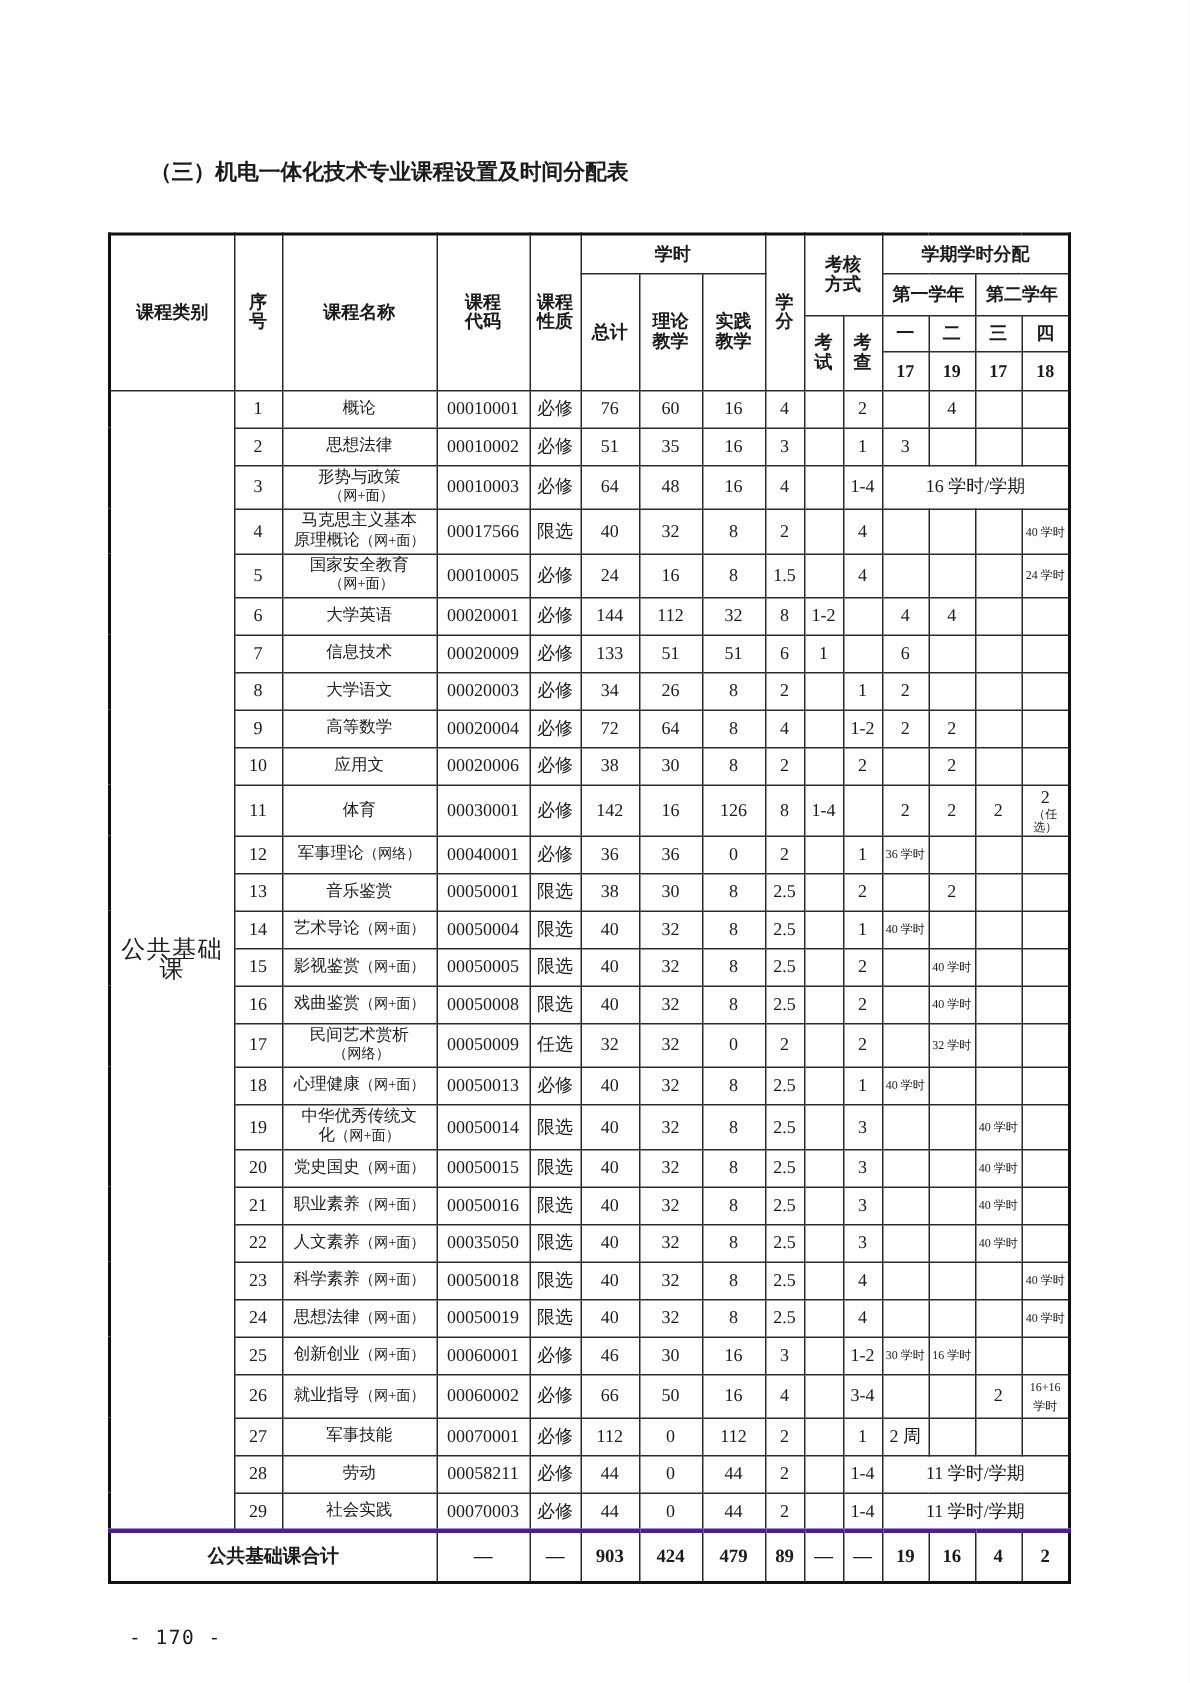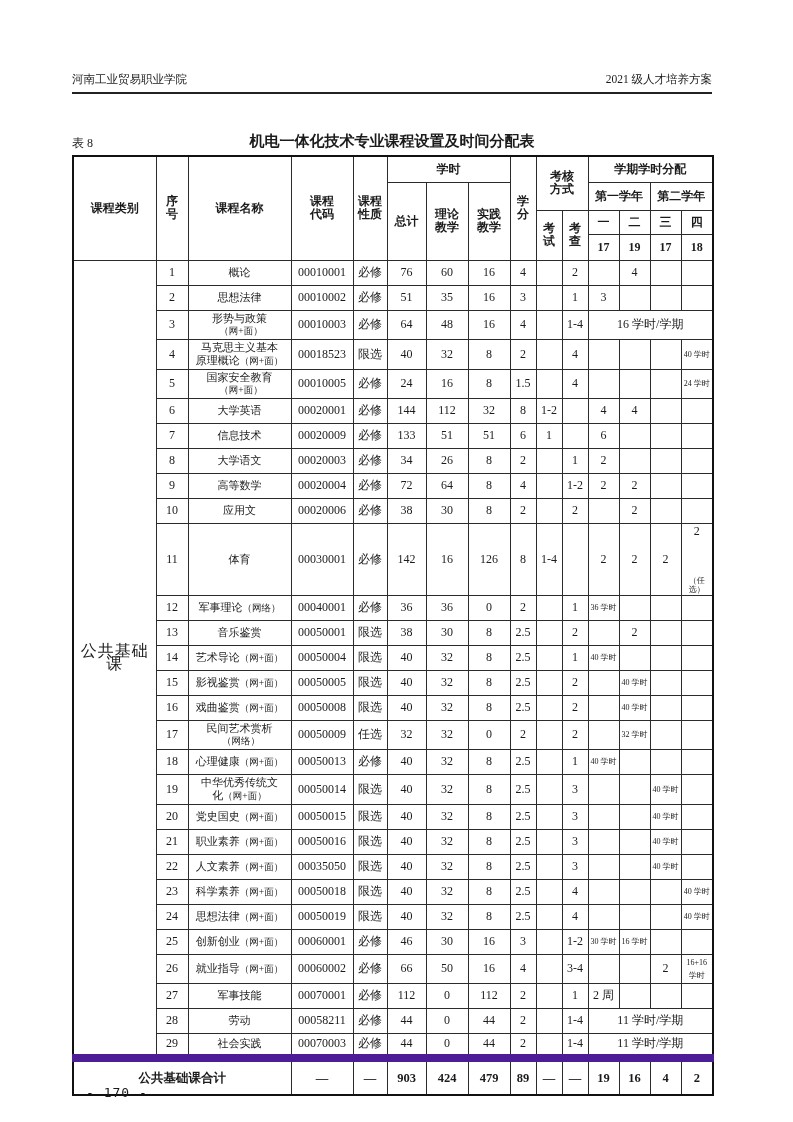--- a/index.html
+++ b/index.html
@@ -47,44 +47,37 @@
   table.course thead th{
     font-weight:bold;font-size:12px;white-space:pre-line;
   }
   tr.hrow1{height:26px;} tr.hrow2{height:28px;} tr.hrow3{height:24px;} tr.hrow4{height:26px;}
   tbody tr{height:25px;}
   td.cat{font-size:16px;letter-spacing:1px;}
   td.name{text-align:left;padding-left:5px;font-size:11px;}
   td.name .paren{font-size:9.5px;padding-left:3px;}
   td.name .sm{font-size:9.5px;}
   td.small, .small{font-size:8px;line-height:9px;}
-  td .subsmall{font-size:8px;line-height:9px;margin-top:38px;}
+  td .subsmall{font-size:8px;line-height:9px;}
   tr.total-row td{font-weight:bold;height:30px;font-size:12.5px;}
-  tr.total-row td{border-top:8px solid #4c1d95;}
+  tr.total-row td{border-top:3px solid #4c1d95;}
   .page-number{
     position:absolute;left:86px;top:1085px;
     font-size:13px;font-family:"DejaVu Sans Mono","Liberation Mono",monospace;
     letter-spacing:1px;
   }
 </style>
 </head>
 <body>
 
 <div class="page">
 
-  <div class="doc-header">
-    <span>河南工业贸易职业学院</span>
-    <span>2021 级人才培养方案</span>
-  </div>
 
+  <div class="section-title">（三）机电一体化技术专业课程设置及时间分配表</div>
 
-  <div class="caption-row">
-    <span class="tbl-label">表 8</span>
-    <span class="tbl-title">机电一体化技术专业课程设置及时间分配表</span>
-  </div>
 
   <table class="course">
     <colgroup>
       <col style="width:83px">
         <col style="width:32px">
         <col style="width:103px">
       <col style="width:62px">
         <col style="width:34px">
         <col style="width:39px">
       <col style="width:42px">
@@ -193,21 +186,21 @@
           <td></td>
           <td>1-4</td>
           <td colspan="4">16 学时/学期</td>
         </tr>
         <tr>
           <td>4</td>
           <td class="name">
             <div>马克思主义基本</div>
             <div><span>原理概论</span><span class="sm">（网+面）</span></div>
           </td>
-          <td>00018523</td>
+          <td>00017566</td>
           <td>限选</td>
           <td>40</td>
           <td>32</td>
           <td>8</td>
           <td>2</td>
           <td></td>
           <td>4</td>
           <td></td>
           <td></td>
           <td></td>

